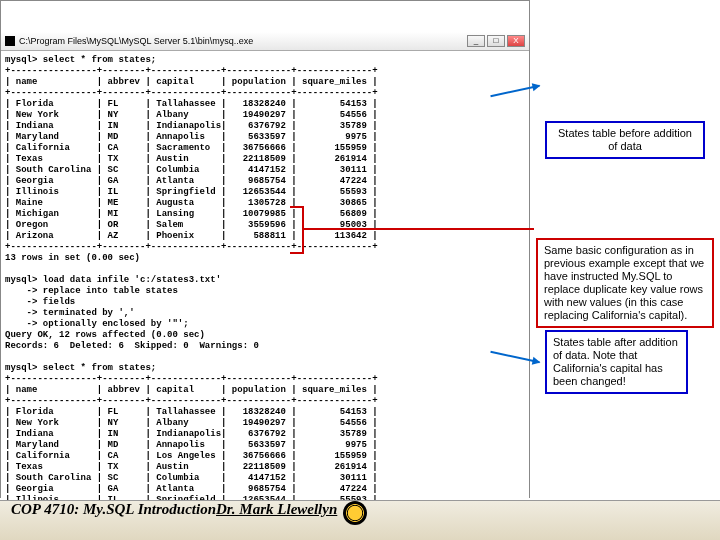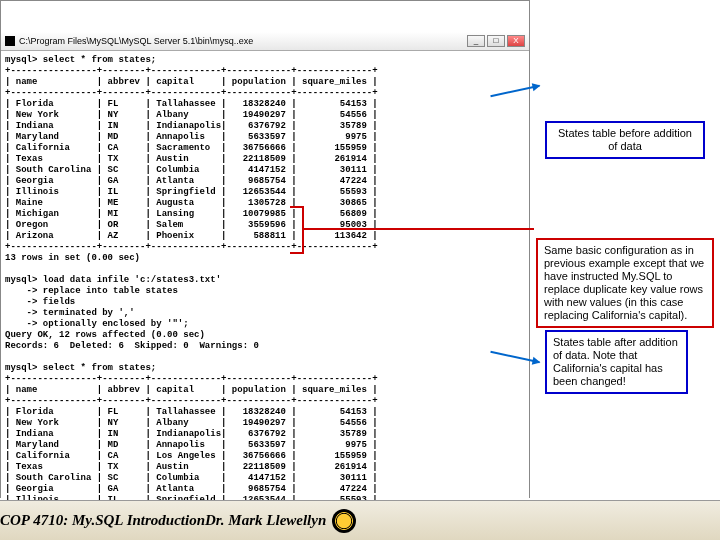--- a/index.html
+++ b/index.html
@@ -11,24 +11,24 @@
   .win-btn { width: 18px; height: 12px; background: linear-gradient(#f8f8f8,#ddd); border: 1px solid #888; font-size: 8px; text-align: center; line-height: 10px; }
   .win-close { background: linear-gradient(#f88,#d44); color: #fff; }
   .console-body { background: #fff; padding: 4px; font-family: "Courier New", monospace; font-size: 9px; line-height: 11px; color: #000; white-space: pre; font-weight: bold; }
   .annotation { position: absolute; border: 2px solid; padding: 4px 6px; font-size: 11px; background: #fff; line-height: 13px; }
   .ann-blue { border-color: #0000cc; }
   .ann-red { border-color: #cc0000; margin-top: 48px; }
   .arrow { position: absolute; width: 50px; height: 2px; background: #0066cc; }
   .arrow::after { content: ''; position: absolute; right: -1px; top: -3px; border-left: 8px solid #0066cc; border-top: 4px solid transparent; border-bottom: 4px solid transparent; }
   .brace { position: absolute; border: 2px solid #cc0000; border-left: none; width: 14px; }
   .brace-line { position: absolute; height: 2px; background: #cc0000; }
-  .footer { position: absolute; bottom: 0; left: 0; width: 720px; height: 40px; background: linear-gradient(#f0ece0,#e0d8c0); border-top: 1px solid #999; display: flex; align-items: center; padding: 0 0; font-family: "Times New Roman", serif; font-weight: bold; font-style: italic; font-size: 15px; }
+  .footer { position: absolute; bottom: 0; left: 0; width: 720px; height: 40px; background: linear-gradient(#f0ece0,#e0d8c0); border-top: 1px solid #999; display: flex; padding: 0 11px; font-family: "Times New Roman", serif; font-weight: bold; font-style: italic; font-size: 15px; }
   .footer .title { flex: 0 0 auto; }
   .footer .page { flex: 1; text-align: center; }
-  .footer .author { flex: 0 0 auto; margin-right: 6px; }
+  .footer .author { flex: 0 0 auto; margin-right: 6px; text-decoration: underline; }
   .footer .logo { width: 24px; height: 24px; border-radius: 50%; background: radial-gradient(circle,#ffcc33 40%,#000 45%,#ffcc33 50%,#000 55%); }
 </style>
 </head>
 <body>
 
 <div class="console-window">
   <div class="titlebar">
     <div class="icon"></div>
     <span>C:\Program Files\MySQL\MySQL Server 5.1\bin\mysq..exe</span>
     <div class="win-btns">

